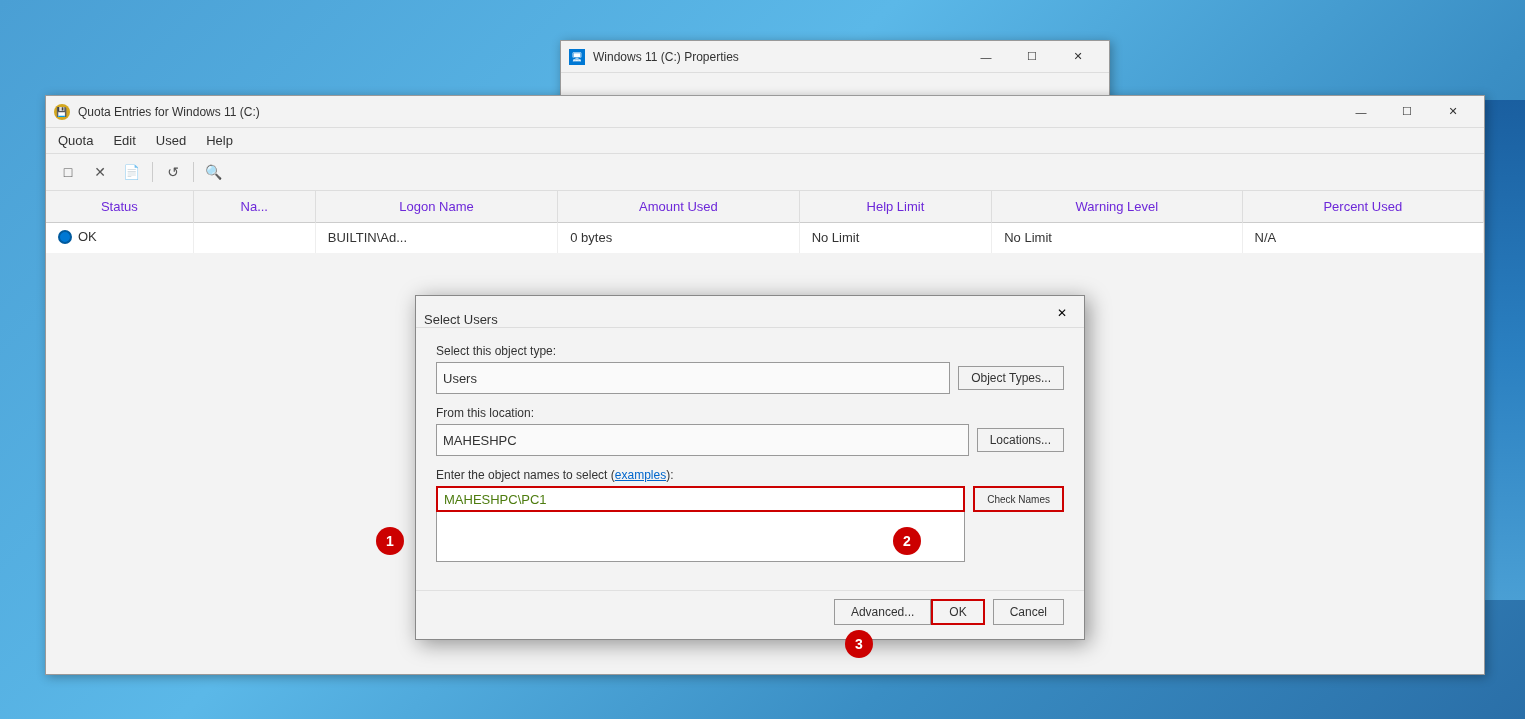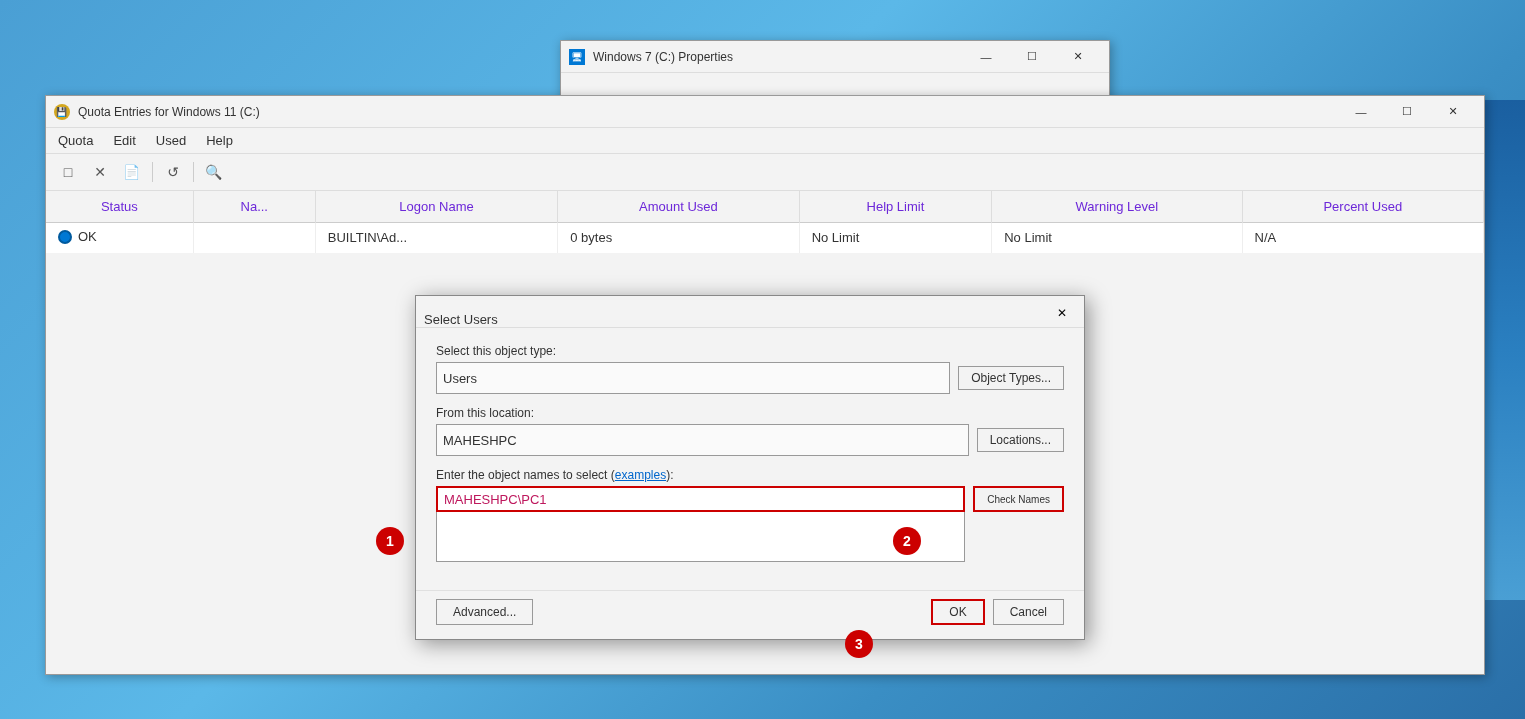--- a/index.html
+++ b/index.html
@@ -299,21 +299,21 @@
       color: #0066cc;
       text-decoration: underline;
       cursor: pointer;
     }
 
     .object-names-input {
       width: 100%;
       border: 1px solid #999;
       background: white;
       font-size: 13px;
-      color: #be185d;
+      color: #4d7c0f;
       padding: 2px 6px;
       height: 26px;
       outline: none;
     }
 
     .object-names-input.highlighted {
       border: 2px solid #cc0000;
     }
 
     .object-names-textarea {
@@ -325,21 +325,21 @@
       font-size: 13px;
       color: #333;
       padding: 4px 6px;
       resize: none;
       outline: none;
     }
 
     .dialog-footer {
       display: flex;
       align-items: center;
-      justify-content: space-between;
+      justify-content: flex-end;
       padding: 8px 20px 14px 20px;
       border-top: 1px solid #e0e0e0;
     }
 
     .footer-left {
       display: flex;
       gap: 8px;
     }
 
     .footer-right {
@@ -391,21 +391,21 @@
     }
   </style>
 </head>
 <body>
 
 <div class="bg-shape"></div>
 
 <div class="properties-window">
   <div class="properties-titlebar">
     <div class="properties-icon">🖥</div>
-    <span class="quota-title">Windows 7 (C:) Properties</span>
+    <span class="quota-title">Windows 11 (C:) Properties</span>
     <div class="window-controls">
       <button class="win-btn">—</button>
       <button class="win-btn">☐</button>
       <button class="win-btn close">✕</button>
     </div>
   </div>
 </div>
 
 <div class="quota-window">
 

